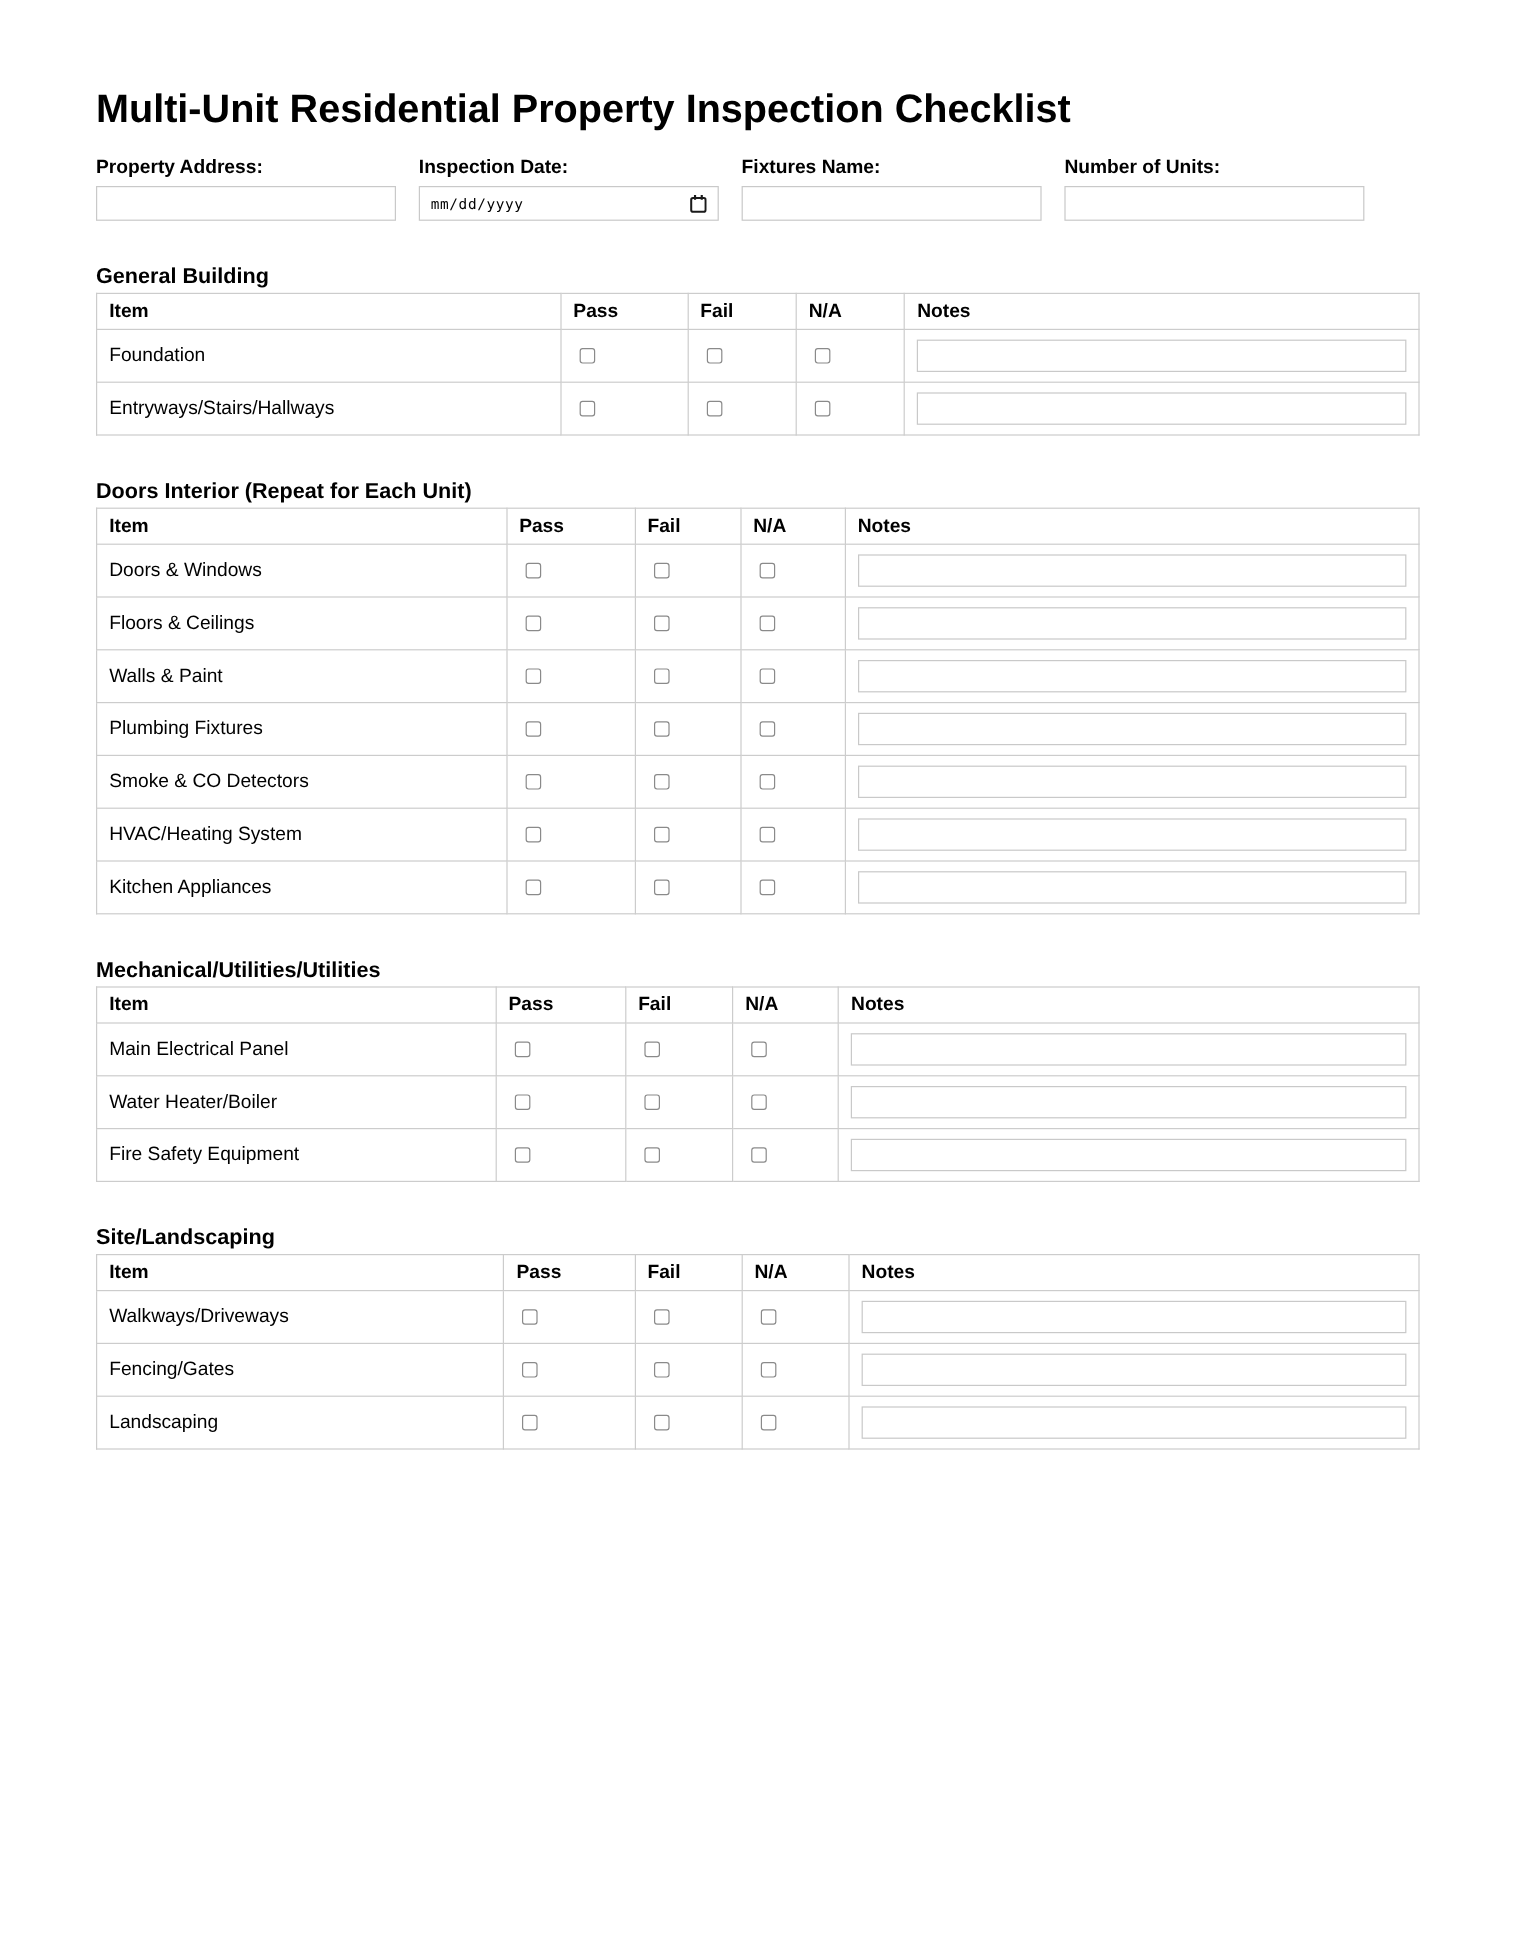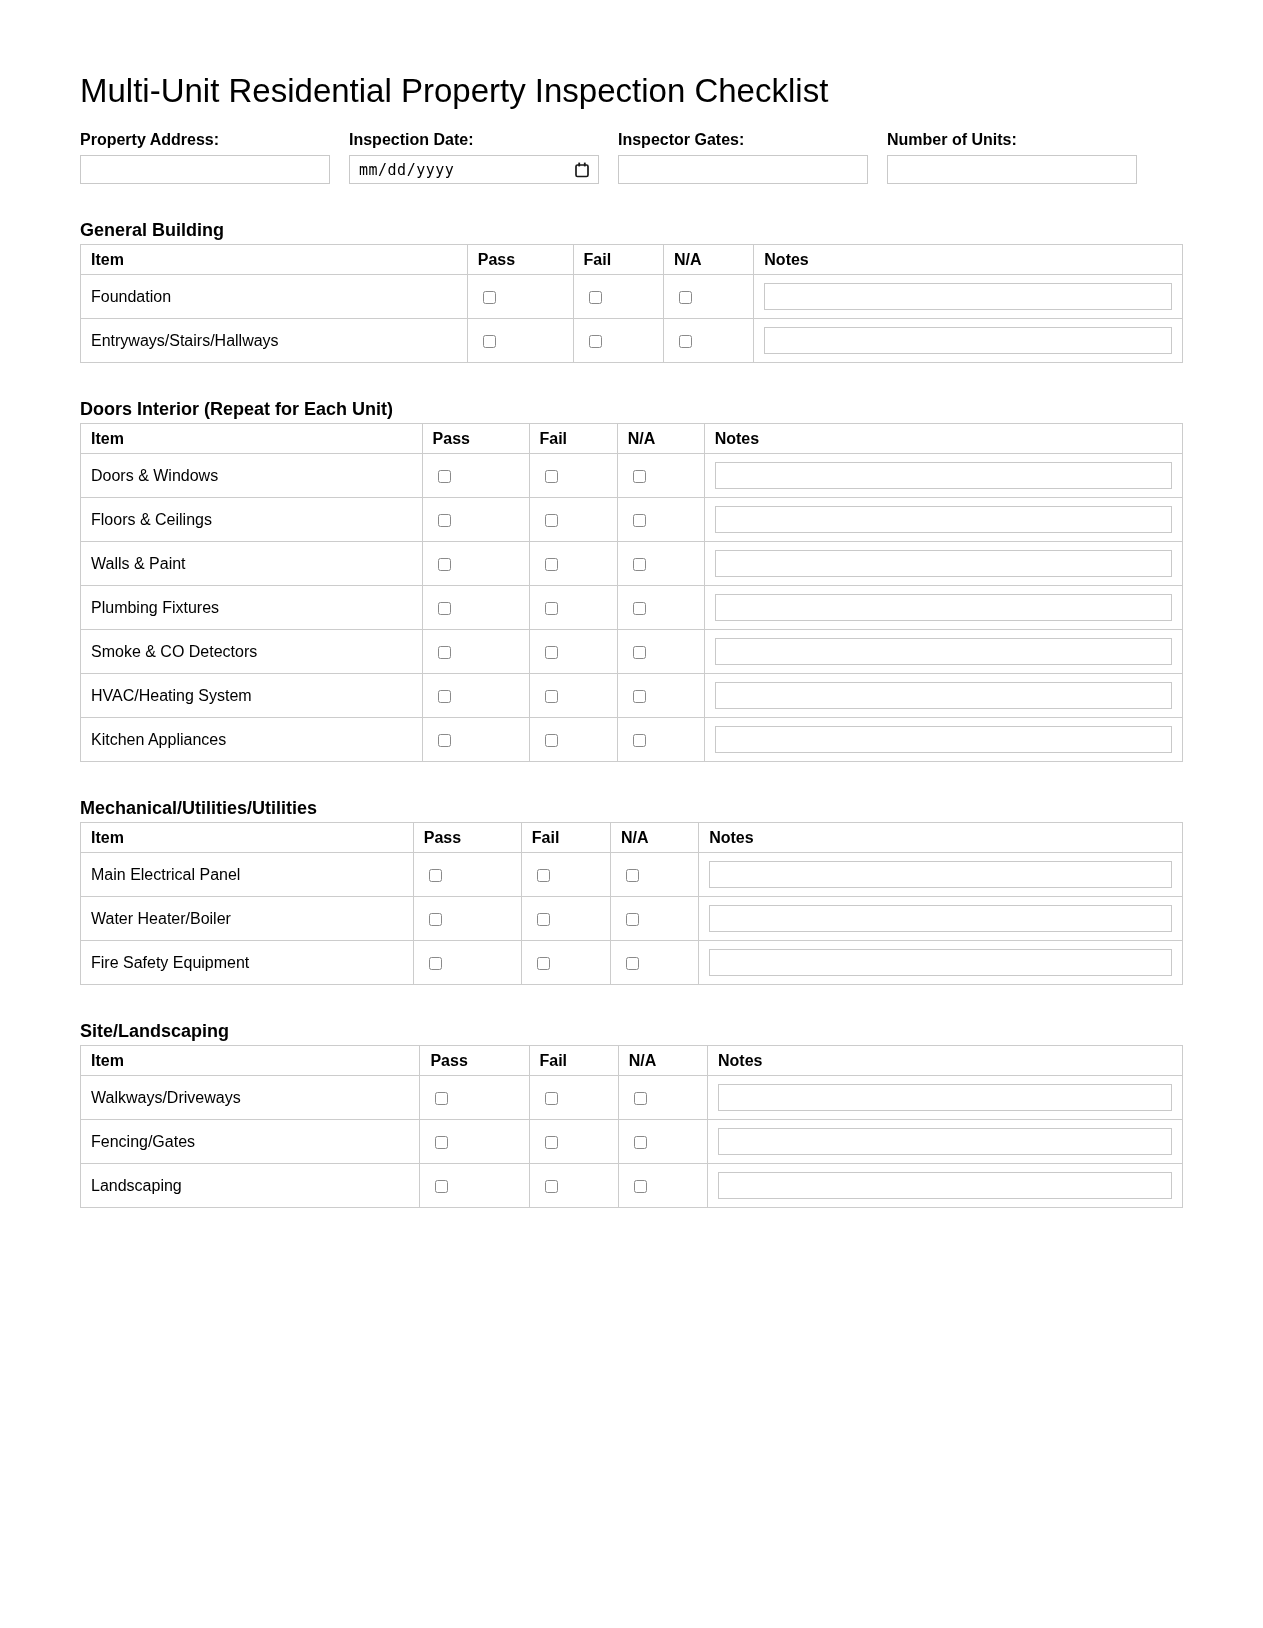--- a/index.html
+++ b/index.html
@@ -21,21 +21,21 @@
   
   .content {
     box-sizing: border-box;
     width: 1263px;
     height: 1295px;
     overflow: hidden;
     padding: 0 80px;
   }
   h1.title {
     font-size: 33px;
-    font-weight: normal;
+    font-weight: bold;
     line-height: 38px;
     margin: 72px 0 21px 0;
     letter-spacing: 0;
   }
   
   .fields {
     display: grid;
     grid-template-columns: repeat(4, 250px);
     column-gap: 19px;
   }
@@ -65,21 +65,21 @@
     border: 1px solid #c9c9c9;
     background: #ffffff;
     display: flex;
     align-items: center;
     justify-content: space-between;
     padding: 0 9px 0 9px;
     cursor: default;
   }
   .date-text {
     font-family: "DejaVu Sans Mono", monospace;
-    font-size: 15px;
+    font-size: 12px;
     letter-spacing: 0.5px;
     color: #000000;
   }
   .calendar-icon { display: inline-flex; }
   
   .section h2 {
     font-size: 18px;
     font-weight: bold;
     line-height: 20px;
     margin: 36px 0 4px 0;
@@ -148,21 +148,21 @@
             <span class="date-text">mm/dd/yyyy</span>
             <span class="calendar-icon">
               <svg width="14" height="16" viewBox="0 0 14 16">
                 <rect x="1" y="3" width="12" height="11.5" rx="1.5" fill="none" stroke="#1a1a1a" stroke-width="1.7"></rect>
                 <line x1="4.2" y1="0.6" x2="4.2" y2="4.4" stroke="#1a1a1a" stroke-width="1.8"></line>
                 <line x1="9.8" y1="0.6" x2="9.8" y2="4.4" stroke="#1a1a1a" stroke-width="1.8"></line>
               </svg>
             </span>
           </div>
         </div>
-        <div><label class="field-label">Inspector Gates:</label><input type="text" class="text-input" style=""></div>
+        <div><label class="field-label">Fixtures Name:</label><input type="text" class="text-input" style=""></div>
         <div><label class="field-label">Number of Units:</label><input type="text" class="text-input" style=""></div>
       </div>
     <div id="sections">
         <div class="section">
           <h2>General Building</h2>
           <table class="checklist">
             <colgroup>
               <col style="width: 35.1%;">
               <col style="width: 9.6%;">
               <col style="width: 8.2%;">

